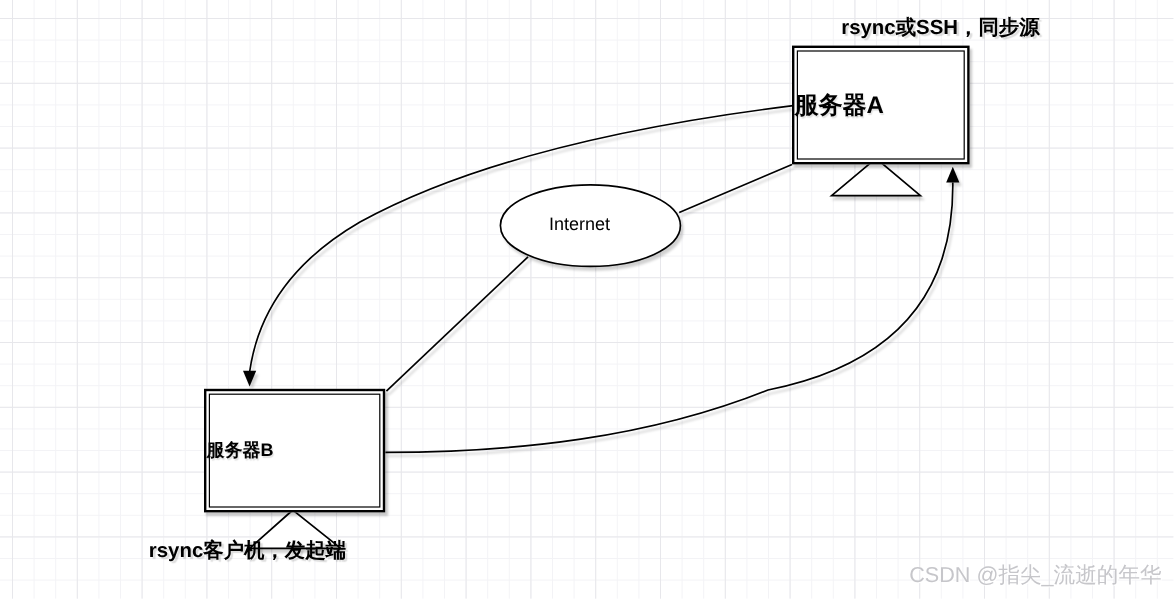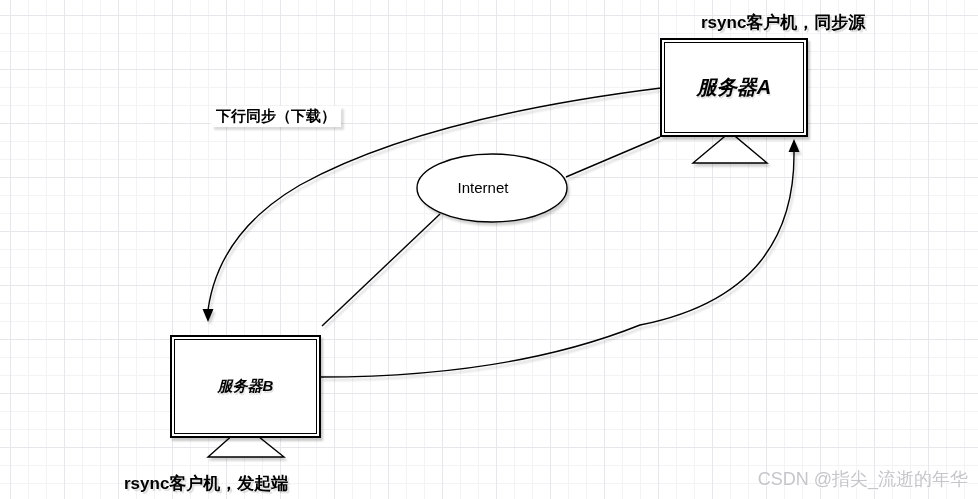--- a/index.html
+++ b/index.html
@@ -27,23 +27,21 @@
     width: 978px; height: 499px;
     filter: drop-shadow(2px 3px 1px rgba(0,0,0,0.18));
   }
   .node {
     position: absolute;
     background: #ffffff;
     border: 2px solid #000000;
     box-shadow: 2px 3px 2px rgba(0,0,0,0.22);
     display: flex;
     align-items: center;
-    justify-content: center;
     box-sizing: border-box;
-    font-style: italic;
   }
   .node::after {
     content: "";
     position: absolute;
     inset: 2px;
     border: 1px solid #000000;
     pointer-events: none;
   }
   .node-label {
     color: #000000;
@@ -111,28 +109,27 @@
     <ellipse cx="492" cy="188" rx="75" ry="34" fill="#ffffff" stroke="#000" stroke-width="1.4"></ellipse>
 
     <polygon points="730,132 693,163 767,163" fill="#ffffff" stroke="#000" stroke-width="1.4"></polygon>
     <polygon points="244,425 208,457 284,457" fill="#ffffff" stroke="#000" stroke-width="1.4"></polygon>
   </svg>
 
   <div class="node" id="server-a" style="left:660px; top:38px; width:148px; height:99px;">
     <span class="node-label">服务器A</span>
   </div>
 
-  <div class="node" id="server-b" style="left:170px; top:335px; width:151px; height:103px;">
+  <div class="node" id="server-b" style="left:170px; top:324px; width:151px; height:103px;">
     <span class="node-label">服务器B</span>
   </div>
 
   <div class="ellipse-label">Internet</div>
 
-  <div class="caption" style="left:701px; top:11px;">rsync客户机，同步源</div>
+  <div class="caption" style="left:701px; top:11px;">rsync或SSH，同步源</div>
 
-  <div class="caption" style="left:124px; top:472px;">rsync客户机，发起端</div>
+  <div class="caption" style="left:124px; top:447px;">rsync客户机，发起端</div>
 
-  <div class="edge-label" style="left:211px; top:106px;">下行同步（下载）</div>
 
 
   <div class="watermark">CSDN @指尖_流逝的年华</div>
 
 </div>
 
 </body></html>

